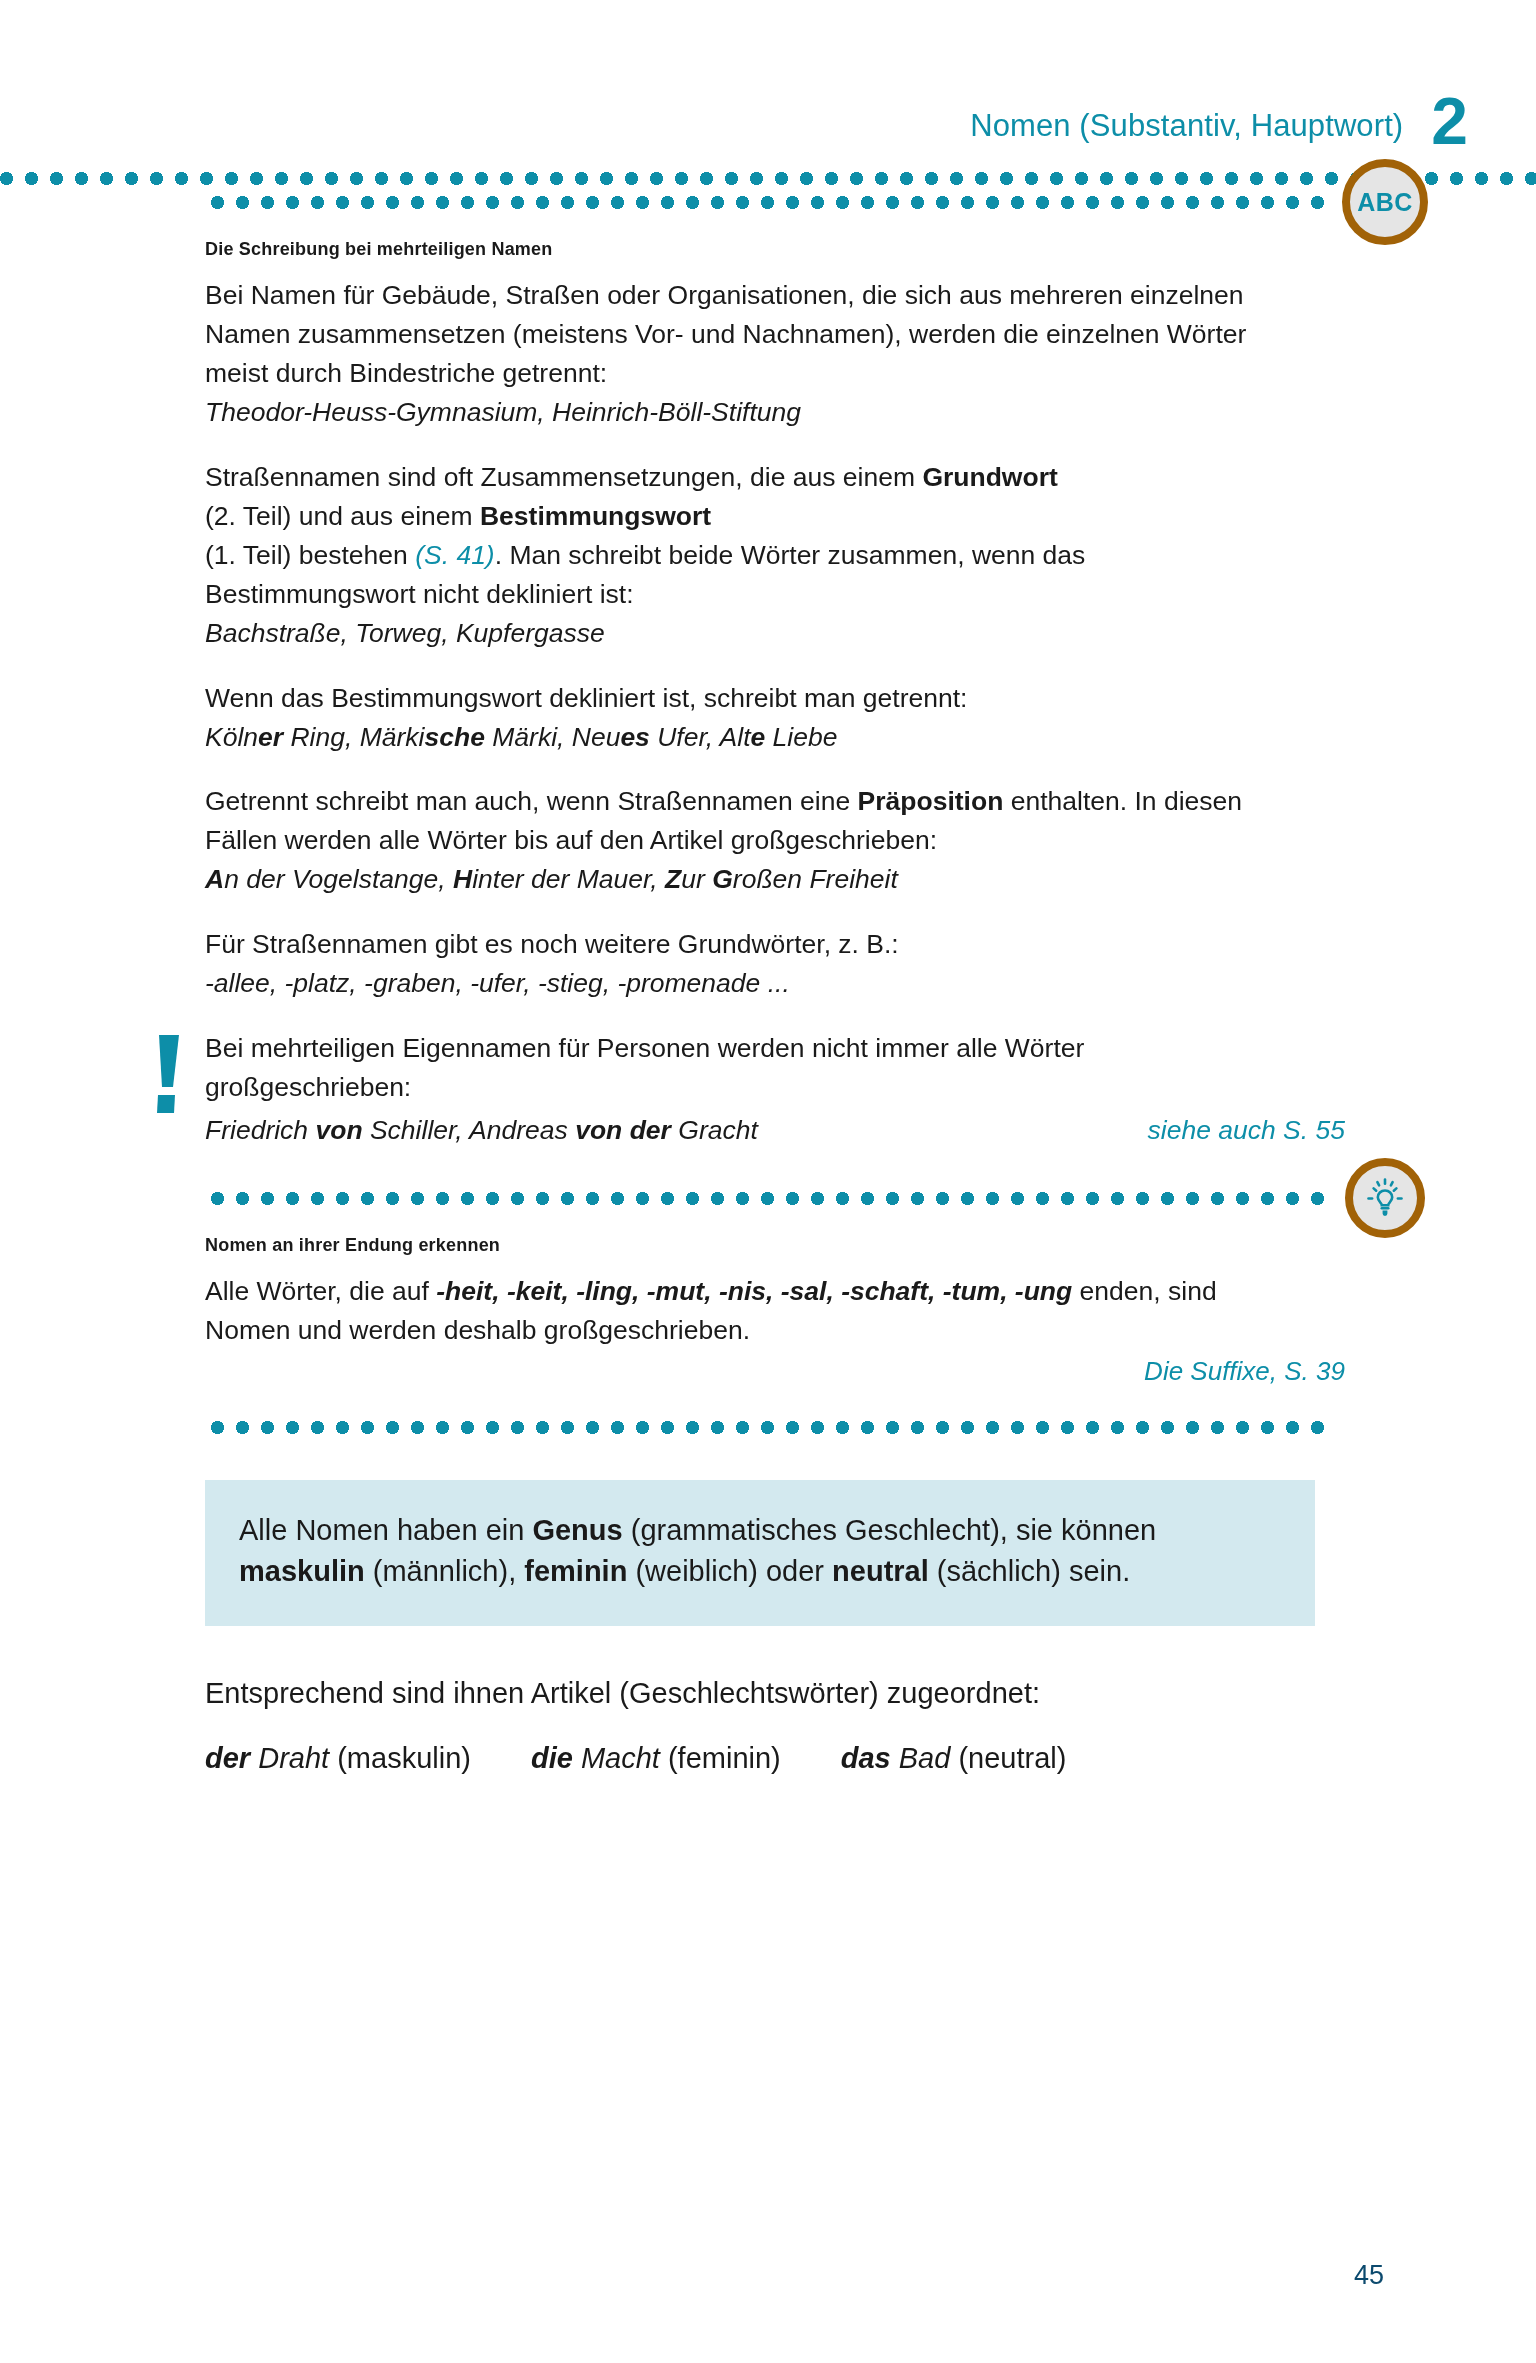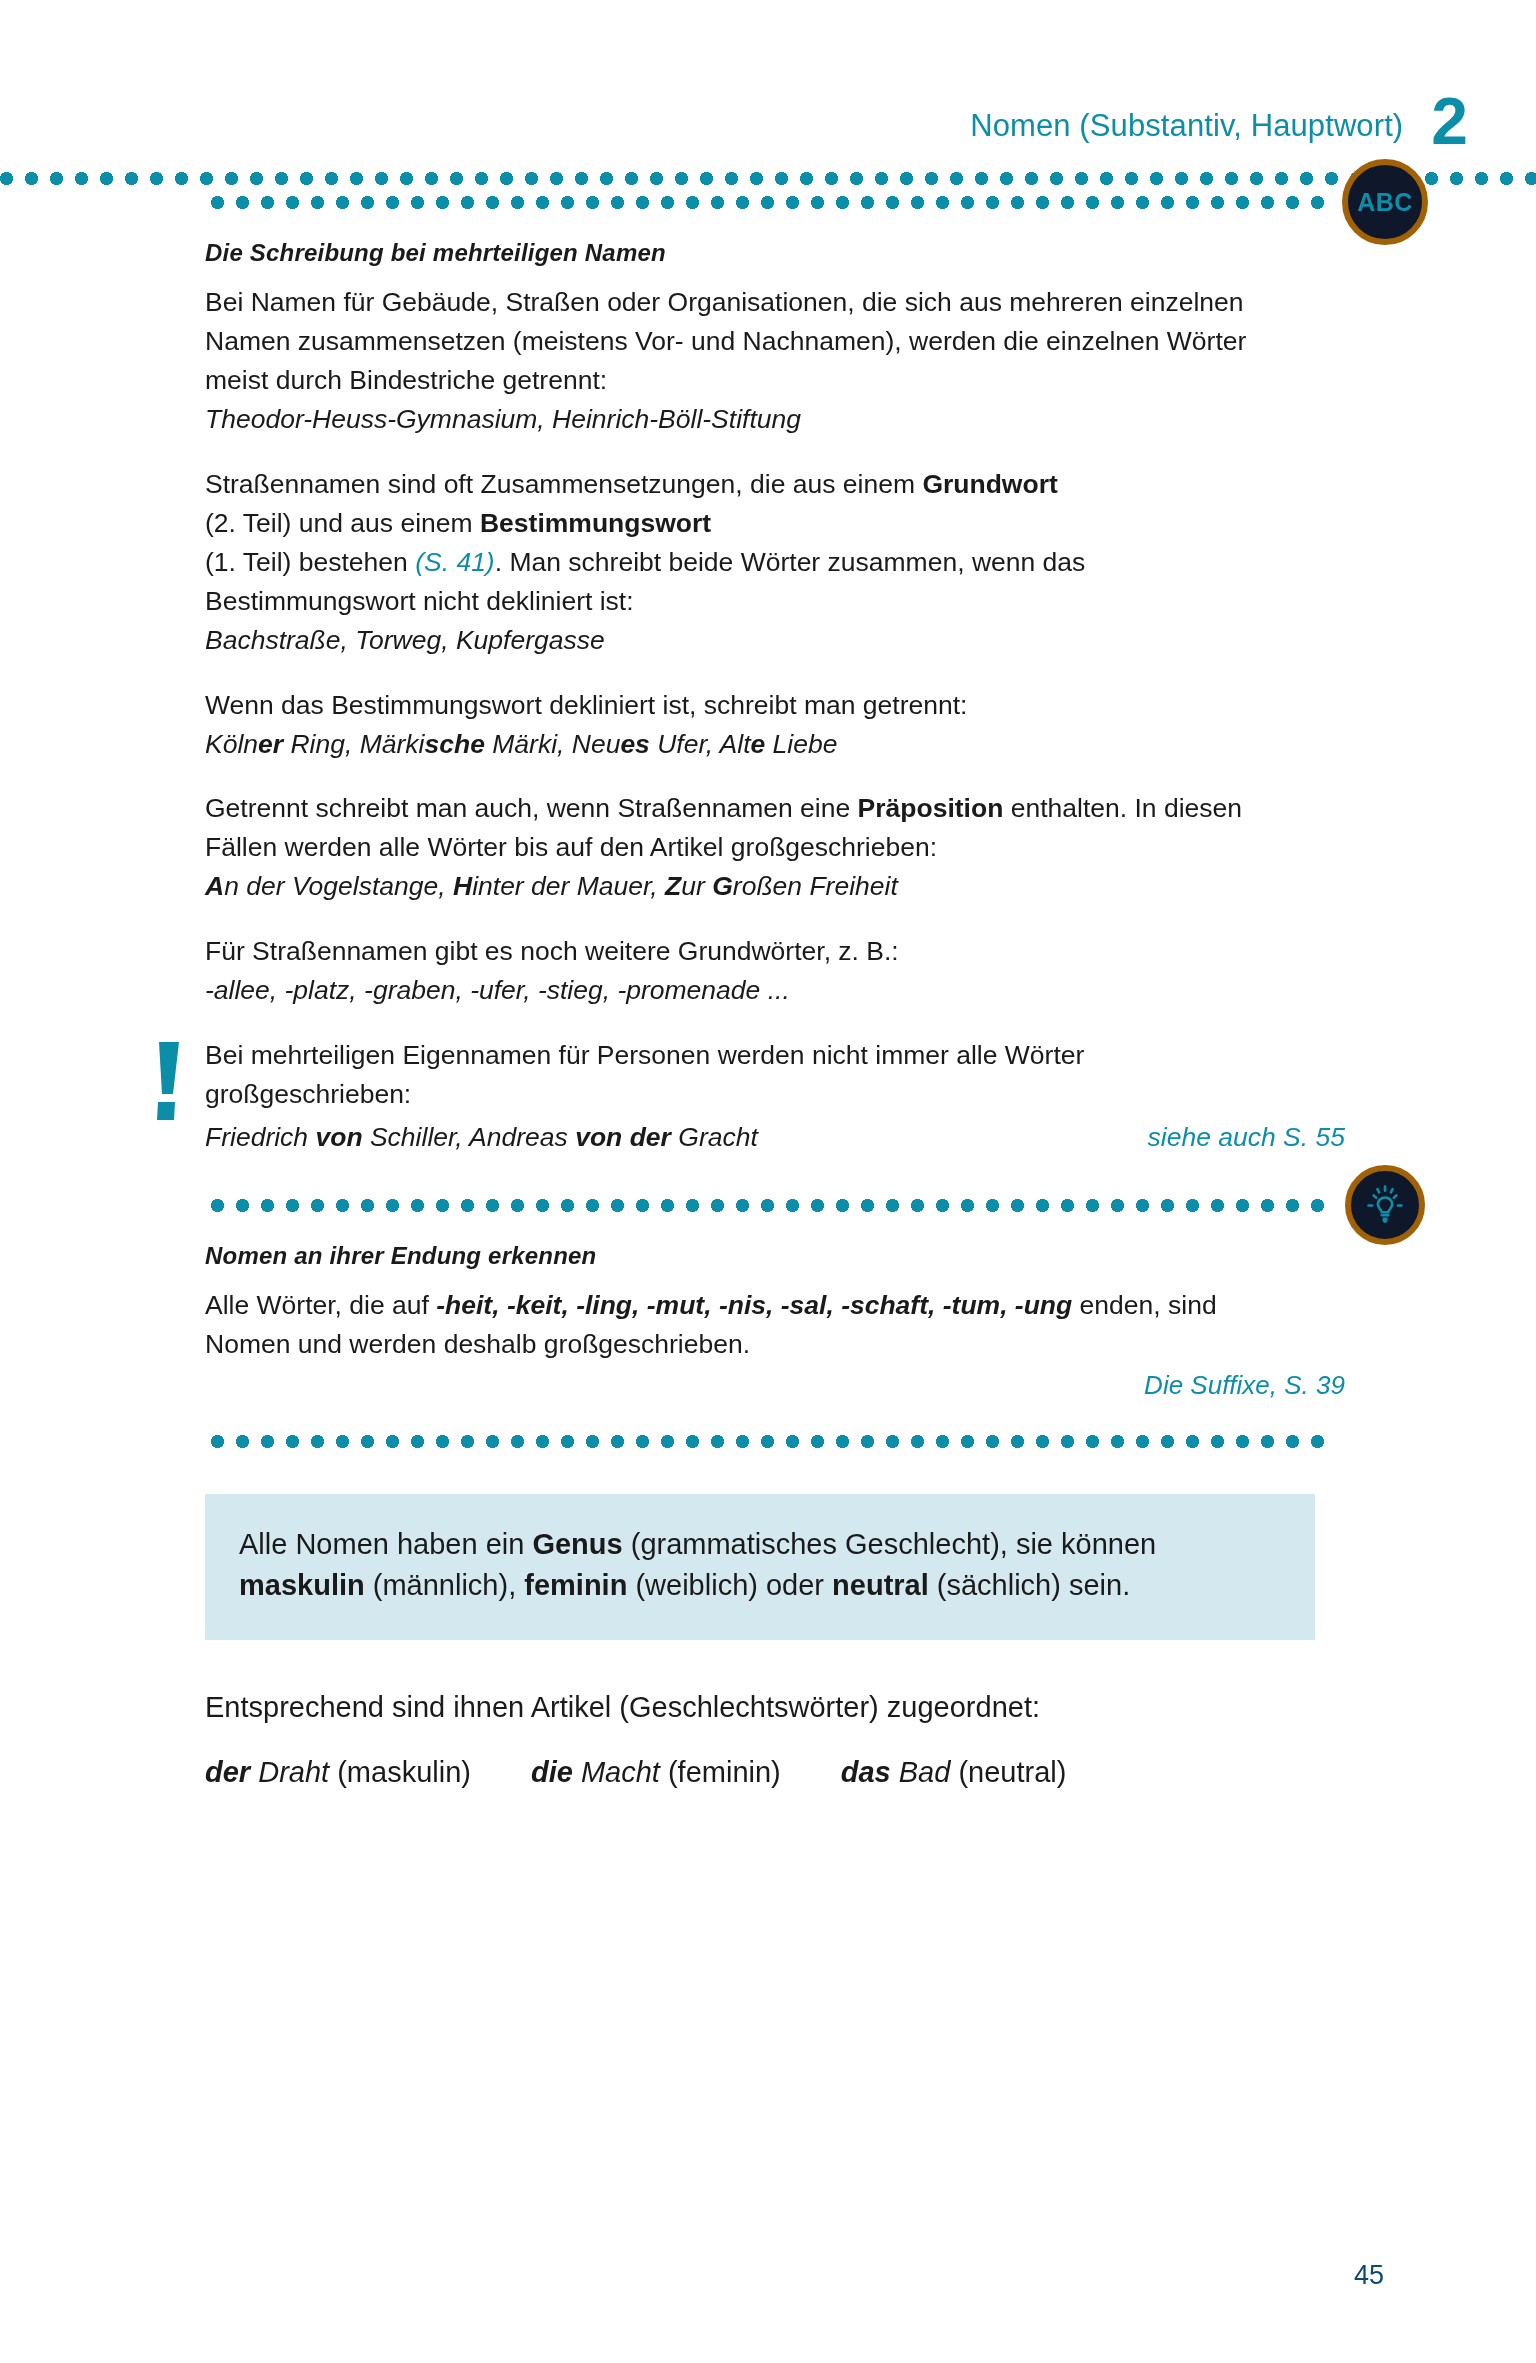--- a/index.html
+++ b/index.html
@@ -68,22 +68,22 @@
     height: 13px;
   }
   .sec-rule {
     width: 1120px;
   }
 
   
   .badge {
     position: absolute;
     border-radius: 50%;
-    border: 6px solid #a16207;
-    background: #0f172a;
+    border: 8px solid #a16207;
+    background: #e5e5e5;
     box-sizing: border-box;
     display: flex;
     align-items: center;
     justify-content: center;
   }
   .badge-abc {
     width: 86px;
     height: 86px;
     right: -83px;
     top: -37px;
@@ -97,25 +97,24 @@
   .badge-bulb {
     width: 80px;
     height: 80px;
     right: -80px;
     top: -34px;
   }
   .badge-bulb svg { display: block; }
 
   
   h2.sec-title {
-    font-size: 24px;
+    font-size: 18px;
     font-weight: bold;
     margin: 30px 0 16px 0;
     letter-spacing: .2px;
-    font-style: italic;
   }
   p.para {
     font-size: 26.5px;
     line-height: 1.47;
     margin: 0 0 26px 0;
     max-width: 1090px;
   }
   p.tight { margin-bottom: 0; }
   .it { font-style: italic; }
   .bd { font-weight: bold; }

